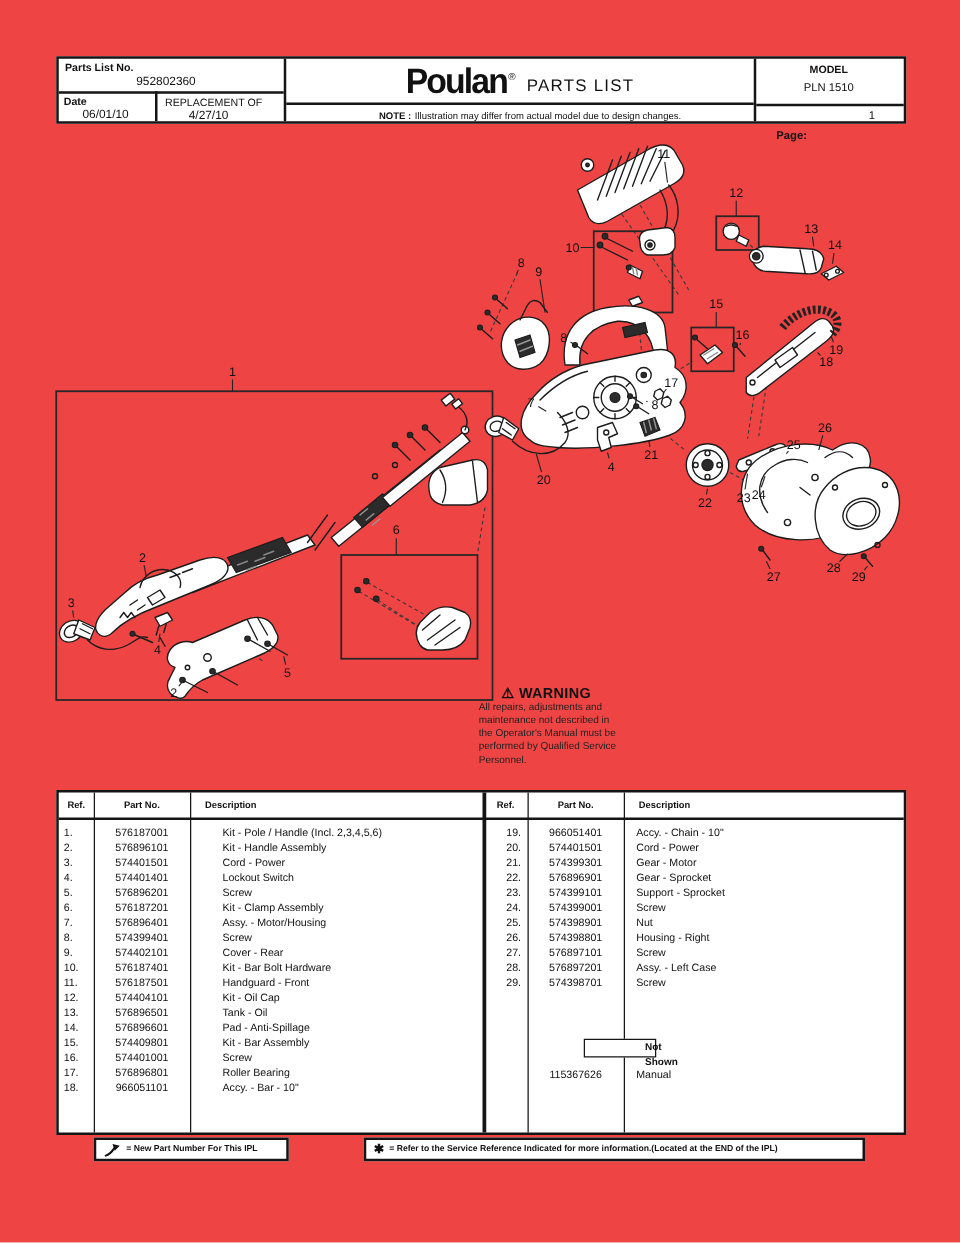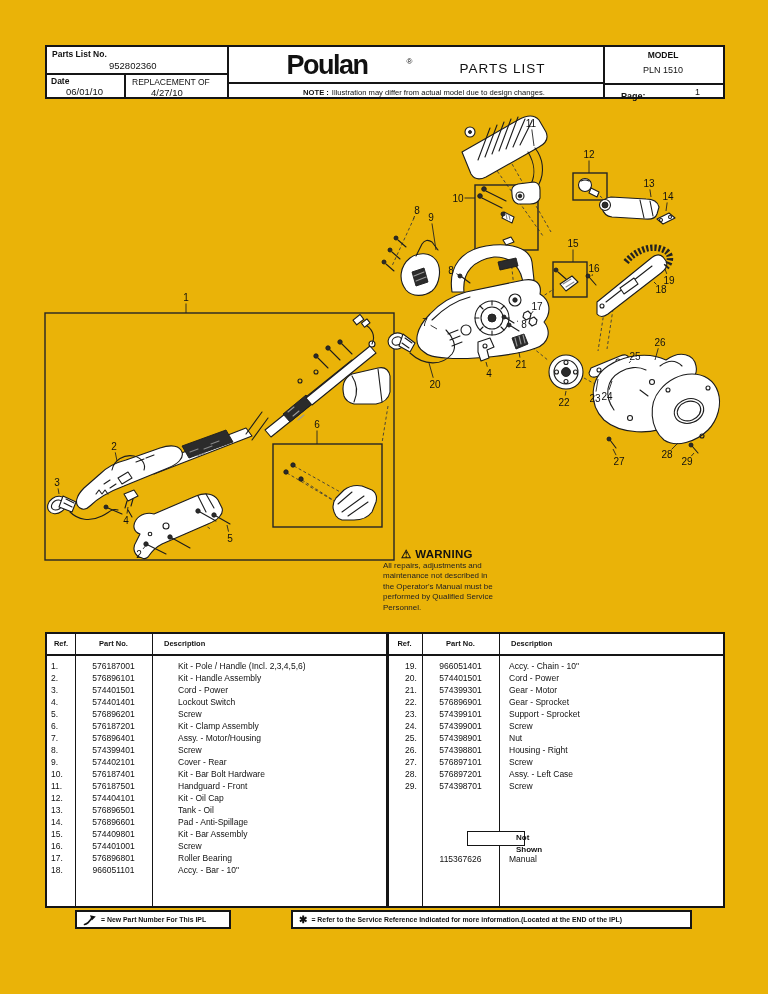--- a/index.html
+++ b/index.html
@@ -1,26 +1,26 @@
 <!DOCTYPE html>
 <html><head>
 <meta charset="utf-8">
 <style>
   * { margin:0; padding:0; box-sizing:border-box; }
   html,body { background:#fff; }
   body { width:768px; height:994px; font-family:"Liberation Sans", sans-serif; color:#111; position:relative; }
   .abs { position:absolute; }
-  .page { position:absolute; left:0; top:0; width:768px; height:994px; background:#eab308; overflow:hidden; }
+  .page { position:absolute; left:0; top:0; width:768px; height:994px; background:#ef4444; overflow:hidden; }
 
   
   .hdr { left:45px; top:45px; width:680px; height:54px; border:2px solid #151515; background:#fff; }
   .hline { position:absolute; background:#151515; }
   .hdr-label { font-weight:bold; font-size:8.5px; }
   .hdr-val { font-size:9.5px; }
-  .logo-row { position:absolute; left:182px; top:0; width:374px; height:36px; display:flex; align-items:center; justify-content:center;gap:38px; }
+  .logo-row { position:absolute; left:182px; top:0; width:374px; height:36px; display:flex; align-items:center; justify-content:center; }
   .brand { font-size:27px; font-weight:bold; letter-spacing:-1.5px; transform:scaleY(1.05); }
   .regmark { font-size:8px; margin:2px 0 10px 1px; }
   .doc-title { font-size:13.5px; letter-spacing:1px; margin-left:9px; margin-top:6px; }
   .note-row { position:absolute; left:182px; top:37px; width:374px; height:16px; display:flex; align-items:center; justify-content:center; font-size:7.6px;padding-left:16px; }
   .note-row b { margin-right:3px; }
 
   
   #diagram-svg { position:absolute; left:40px; top:105px; }
   .ln { fill:none; stroke:#1c1c1c; stroke-width:1.1; stroke-linecap:round; stroke-linejoin:round; }
   .fw { fill:#fff; stroke:#1c1c1c; stroke-width:1.1; stroke-linejoin:round; }
@@ -84,21 +84,21 @@
       <span class="regmark">®</span>
       <span class="doc-title">PARTS LIST</span>
     </div>
     <div class="note-row">
       <b>NOTE :</b>
       <span>Illustration may differ from actual model due to design changes.</span>
     </div>
 
     <div class="abs hdr-label" style="left:556px; top:3px; width:120px; text-align:center;">MODEL</div>
     <div class="abs hdr-val" style="left:556px; top:18px; width:120px; text-align:center; font-size:9px;">PLN 1510</div>
-    <div class="abs hdr-label" style="left:574px; top:44px; font-size:9px;">Page:</div>
+    <div class="abs hdr-label" style="left:574px; top:56px; font-size:9px;">Page:</div>
     <div class="abs hdr-val" style="left:648px; top:40px; font-size:9px;">1</div>
   </div>
 
   <svg id="diagram-svg" width="690" height="525" viewBox="40 105 690 525">
 
     <g>
       <path class="dash" d="M414,218 L392,266"></path>
       <path class="dash" d="M488,158 L543,236"></path>
       <path class="dash" d="M504,150 L551,232"></path>
       <path class="dash" d="M510,250 L514,288 L538,295"></path>

